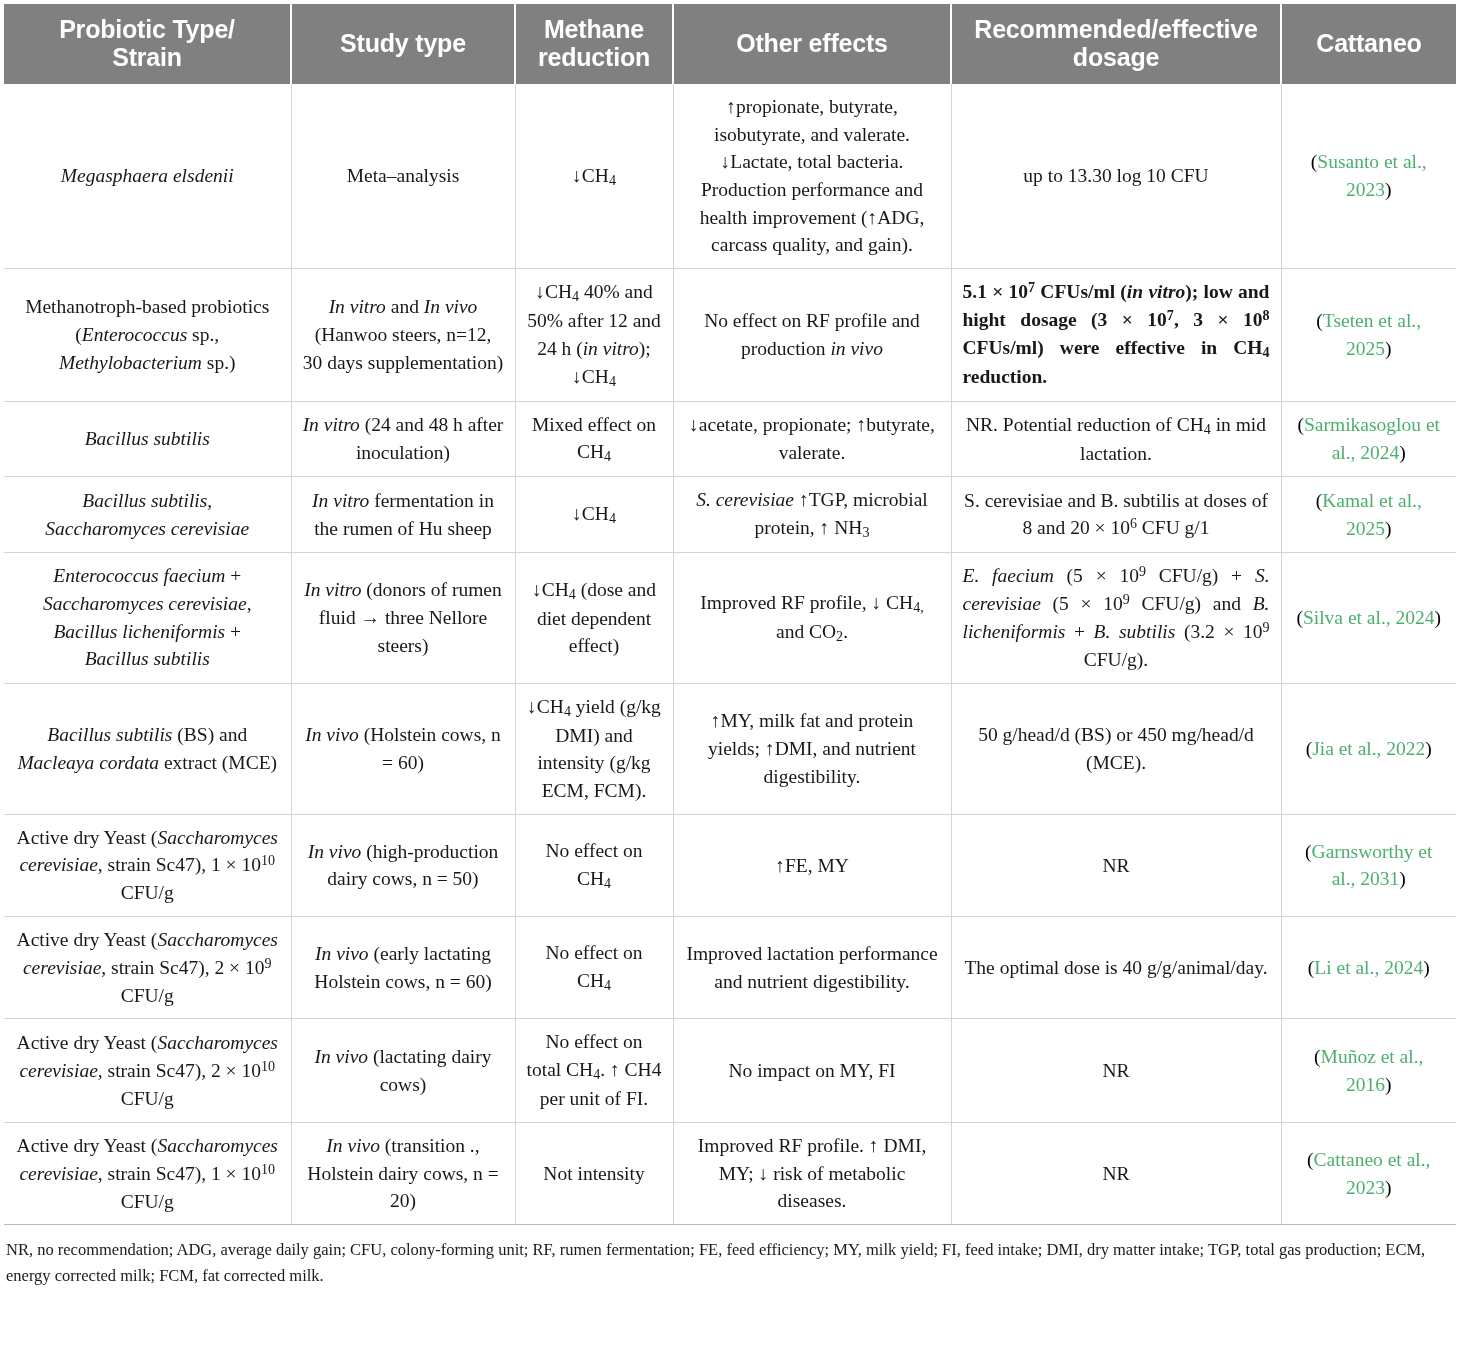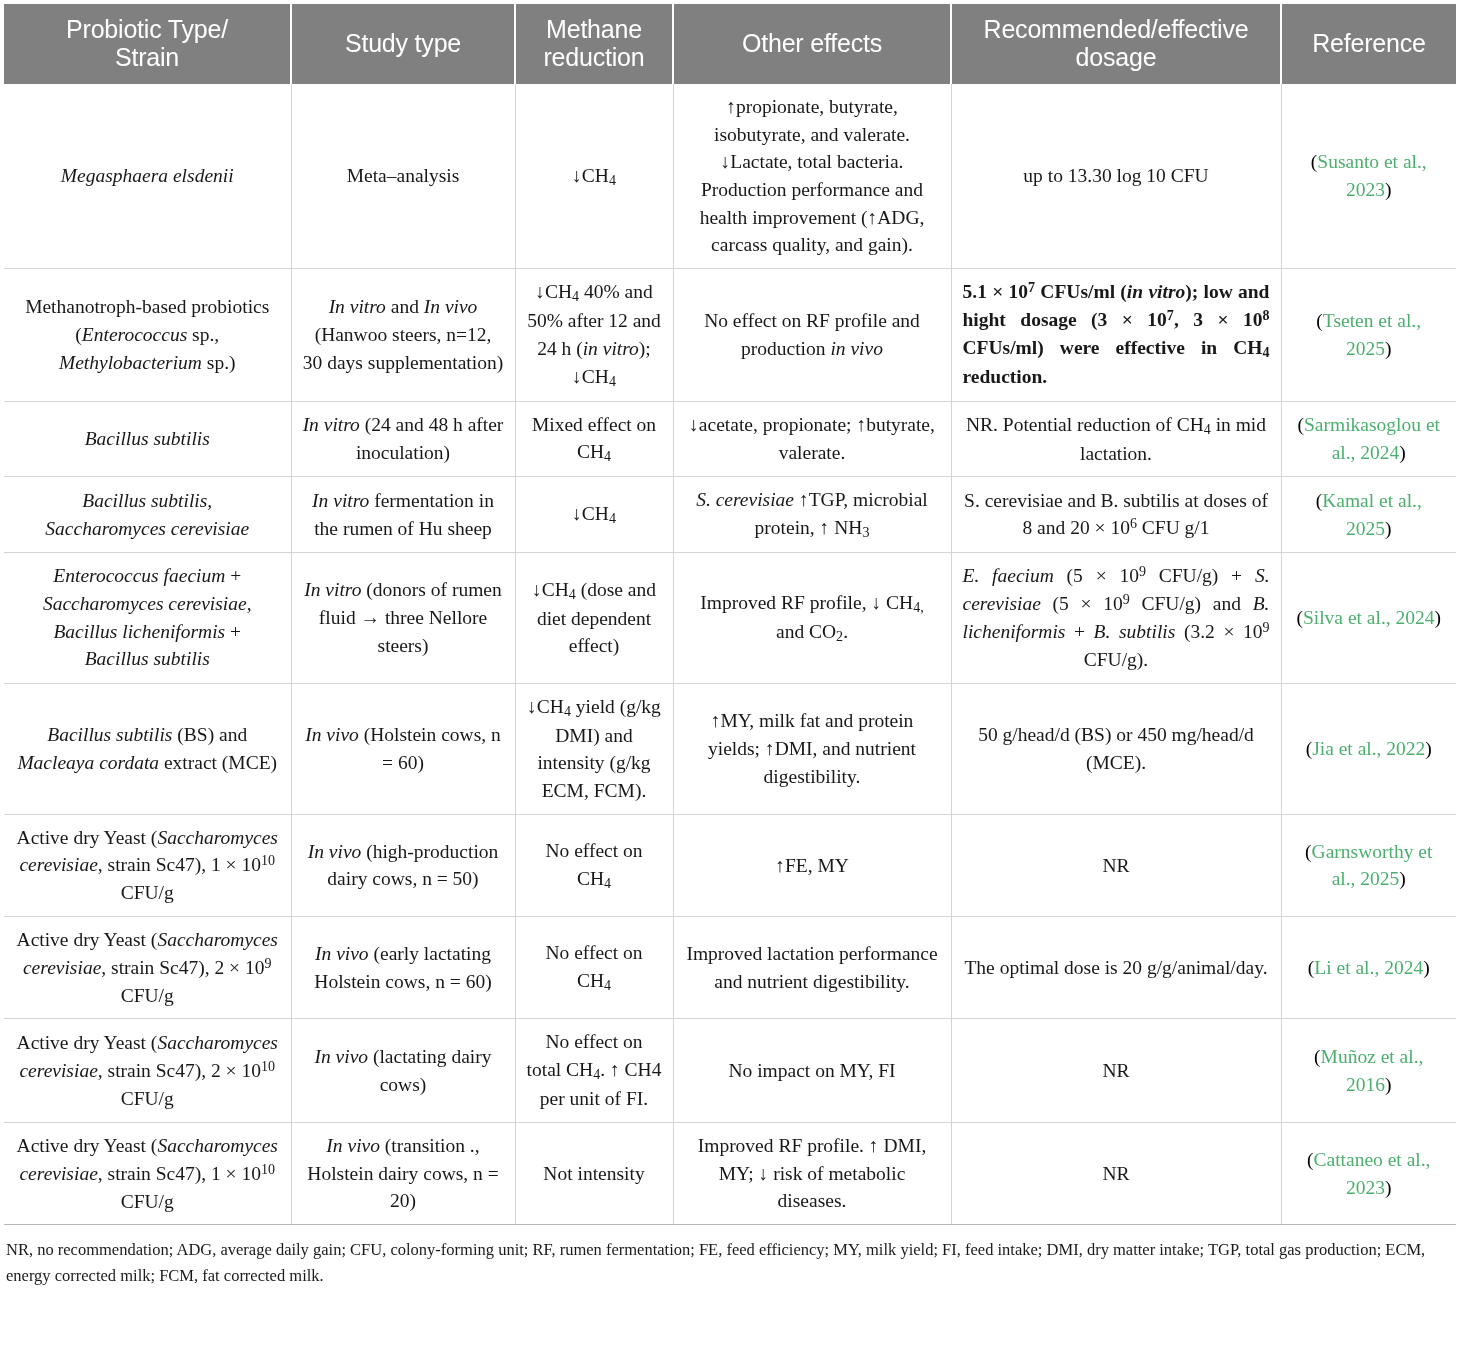--- a/index.html
+++ b/index.html
@@ -22,21 +22,21 @@
   table.data-table {
     border-collapse: collapse;
     width: 1452px;
     margin: 4px 4px 0 4px;
     table-layout: fixed;
   }
   thead th {
     background: #7f807f;
     color: #ffffff;
     font-family: "Liberation Sans", "DejaVu Sans", sans-serif;
-    font-weight: 400;
+    font-weight: 700;
     font-size: 25px;
     line-height: 1.12;
     text-align: center;
     vertical-align: middle;
     padding: 11px 8px 13px 8px;
     border-right: 2px solid #ffffff;
     letter-spacing: -0.2px;
   }
   thead th:last-child { border-right: none; }
 
@@ -84,21 +84,21 @@
       <col style="width:330px">
       <col style="width:175px">
     </colgroup>
     <thead>
       <tr>
         <th>Probiotic Type/<br>Strain</th>
         <th>Study type</th>
         <th>Methane<br>reduction</th>
         <th>Other effects</th>
         <th>Recommended/effective<br>dosage</th>
-        <th>Reference</th>
+        <th>Cattaneo</th>
       </tr>
     </thead>
     <tbody>
 
       <tr>
         <td><i>Megasphaera elsdenii</i></td>
         <td>Meta–analysis</td>
         <td>↓CH<sub>4</sub></td>
         <td>↑propionate, butyrate, isobutyrate, and valerate. ↓Lactate, total bacteria. Production performance and health improvement (↑ADG, carcass quality, and gain).</td>
         <td>up to 13.30 log 10 CFU</td>
@@ -149,29 +149,29 @@
         <td>50 g/head/d (BS) or 450 mg/head/d (MCE).</td>
         <td class="ref-cell">(<span class="ref-green">Jia et al., 2022</span>)</td>
       </tr>
 
       <tr>
         <td>Active dry Yeast (<i>Saccharomyces cerevisiae</i>, strain Sc47), 1 × 10<sup>10</sup> CFU/g</td>
         <td><i>In vivo</i> (high-production dairy cows, n = 50)</td>
         <td>No effect on CH<sub>4</sub></td>
         <td>↑FE, MY</td>
         <td>NR</td>
-        <td class="ref-cell">(<span class="ref-green">Garnsworthy et al., 2025</span>)</td>
+        <td class="ref-cell">(<span class="ref-green">Garnsworthy et al., 2031</span>)</td>
       </tr>
 
       <tr>
         <td>Active dry Yeast (<i>Saccharomyces cerevisiae</i>, strain Sc47), 2 × 10<sup>9</sup> CFU/g</td>
         <td><i>In vivo</i> (early lactating Holstein cows, n = 60)</td>
         <td>No effect on CH<sub>4</sub></td>
         <td>Improved lactation performance and nutrient digestibility.</td>
-        <td>The optimal dose is 20 g/g/animal/day.</td>
+        <td>The optimal dose is 40 g/g/animal/day.</td>
         <td class="ref-cell">(<span class="ref-green">Li et al., 2024</span>)</td>
       </tr>
 
       <tr>
         <td>Active dry Yeast (<i>Saccharomyces cerevisiae</i>, strain Sc47), 2 × 10<sup>10</sup> CFU/g</td>
         <td><i>In vivo</i> (lactating dairy cows)</td>
         <td>No effect on total CH<sub>4</sub>. ↑ CH4 per unit of FI.</td>
         <td>No impact on MY, FI</td>
         <td>NR</td>
         <td class="ref-cell">(<span class="ref-green">Muñoz et al., 2016</span>)</td>

